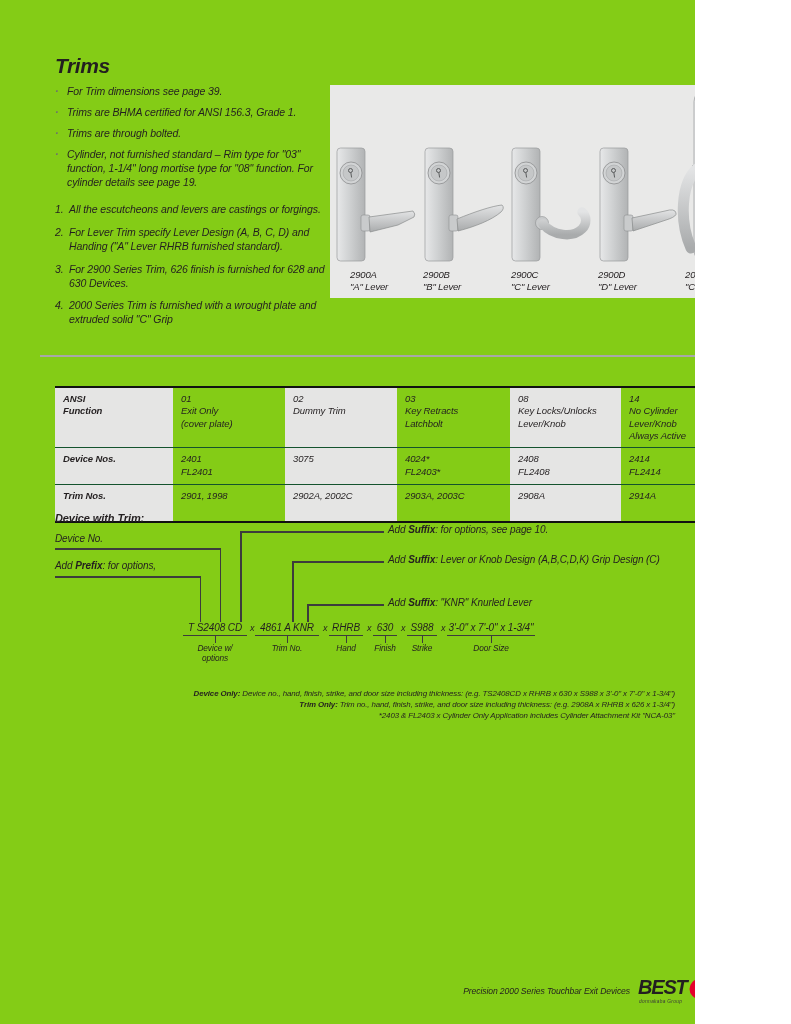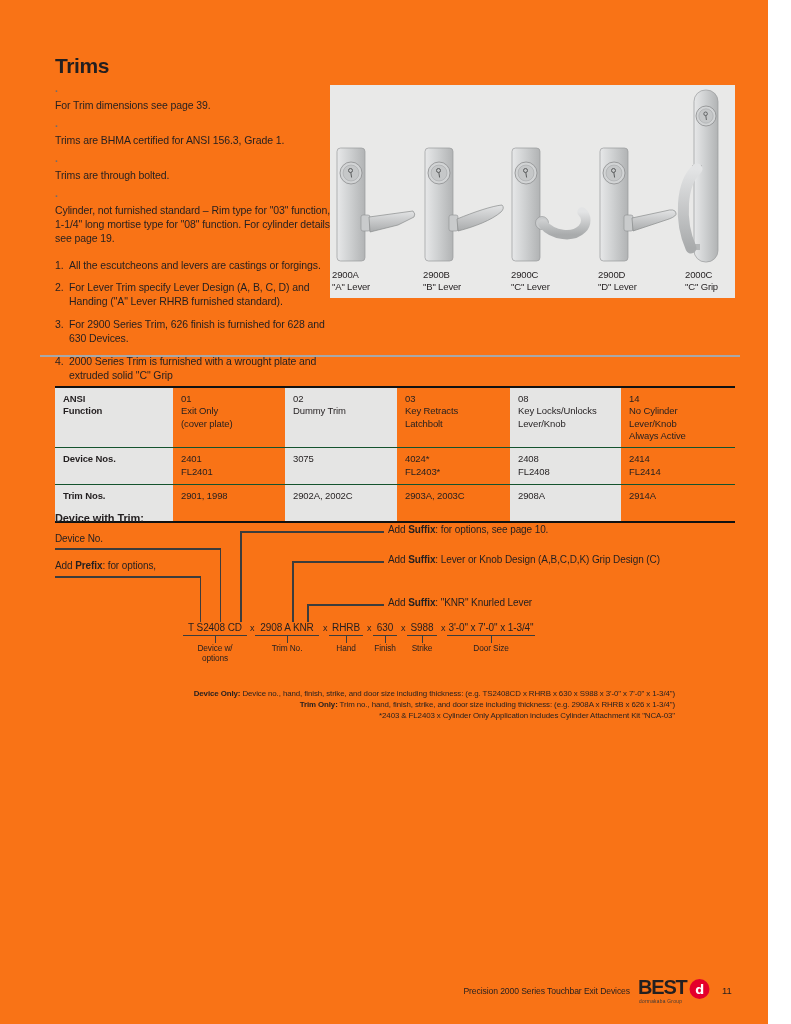--- a/index.html
+++ b/index.html
@@ -1,24 +1,25 @@
 <!DOCTYPE html>
 <html><head>
 <meta charset="utf-8">
 <style>
   html,body { margin:0; padding:0; background:#fff; }
   .page {
-    position:relative; width:768px; height:1024px; background:#f97316;
+    position:relative; width:695px; height:1024px; background:#84cc16;
     font-family:"Liberation Sans", sans-serif; color:#231f20; overflow:hidden;
     letter-spacing:-0.1px;
+    font-style:italic;
   }
   
   .page-title { position:absolute; left:55px; top:54px; font-size:21px; font-weight:bold; letter-spacing:-0.4px; }
   .left-col { position:absolute; left:55px; top:85px; width:276px; }
-  .bullet { display:flex; margin-bottom:7px; font-size:10.5px; line-height:1.33;flex-direction:column; }
+  .bullet { display:flex; margin-bottom:7px; font-size:10.5px; line-height:1.33; }
   .bullet .dot { width:12px; flex:none; color:#6d6e71; }
   .bullet .dot::before { content:"·"; font-weight:bold; }
   .num-list { margin-top:13px; }
   .note-item { display:flex; margin-bottom:9px; font-size:10.5px; line-height:1.33; }
   .note-item .n { width:14px; flex:none; }
   
   .panel { position:absolute; left:330px; top:85px; width:405px; height:213px; background:#e9e9e8; }
   .fig { position:absolute; }
   .fig-label { position:absolute; font-size:9.5px; line-height:1.28; letter-spacing:-0.15px; }
   
@@ -160,21 +161,21 @@
       <rect x="22" y="1" width="24" height="172" rx="11.5" fill="url(#plateG)" stroke="#999b9c" stroke-width="0.7"></rect>
       <circle cx="34" cy="27" r="10" fill="#d2d4d5" stroke="#8b8d8e" stroke-width="0.8"></circle>
       <circle cx="34" cy="27" r="7.2" fill="#c5c7c8" stroke="#9fa1a2" stroke-width="0.5"></circle>
       <circle cx="33.6" cy="24.8" r="1.8" fill="none" stroke="#5a5c5d" stroke-width="0.9"></circle>
       <line x1="33.8" y1="26.5" x2="34.4" y2="31" stroke="#5a5c5d" stroke-width="0.9"></line>
       <rect x="20" y="76" width="10" height="6" fill="#b5b7b8"></rect>
       <rect x="16" y="155" width="12" height="6" fill="#b5b7b8"></rect>
       <path d="M25 80 C9 94 7 132 19 159" fill="none" stroke="url(#leverG)" stroke-width="11" stroke-linecap="round"></path>
     </svg>
 
-    <div class="fig-label" style="left:2px;top:184px">
+    <div class="fig-label" style="left:20px;top:184px">
       <div>2900A</div>
       <div>"A" Lever</div>
     </div>
     <div class="fig-label" style="left:93px;top:184px">
       <div>2900B</div>
       <div>"B" Lever</div>
     </div>
     <div class="fig-label" style="left:181px;top:184px">
       <div>2900C</div>
       <div>"C" Lever</div>
@@ -268,21 +269,21 @@
     <div class="pn-group" style="left:128px;width:64px">
       <div class="pn-text">T S2408 CD</div>
       <div class="pn-bracket">
           <div class="pn-tick"></div>
         </div>
       <div class="pn-label">Device w/
 options</div>
     </div>
     <div class="pn-x" style="left:195px">x</div>
     <div class="pn-group" style="left:200px;width:64px">
-      <div class="pn-text">2908 A KNR</div>
+      <div class="pn-text">4861 A KNR</div>
       <div class="pn-bracket">
           <div class="pn-tick"></div>
         </div>
       <div class="pn-label">Trim No.</div>
     </div>
     <div class="pn-x" style="left:268px">x</div>
     <div class="pn-group" style="left:274px;width:34px">
       <div class="pn-text">RHRB</div>
       <div class="pn-bracket">
           <div class="pn-tick"></div>

